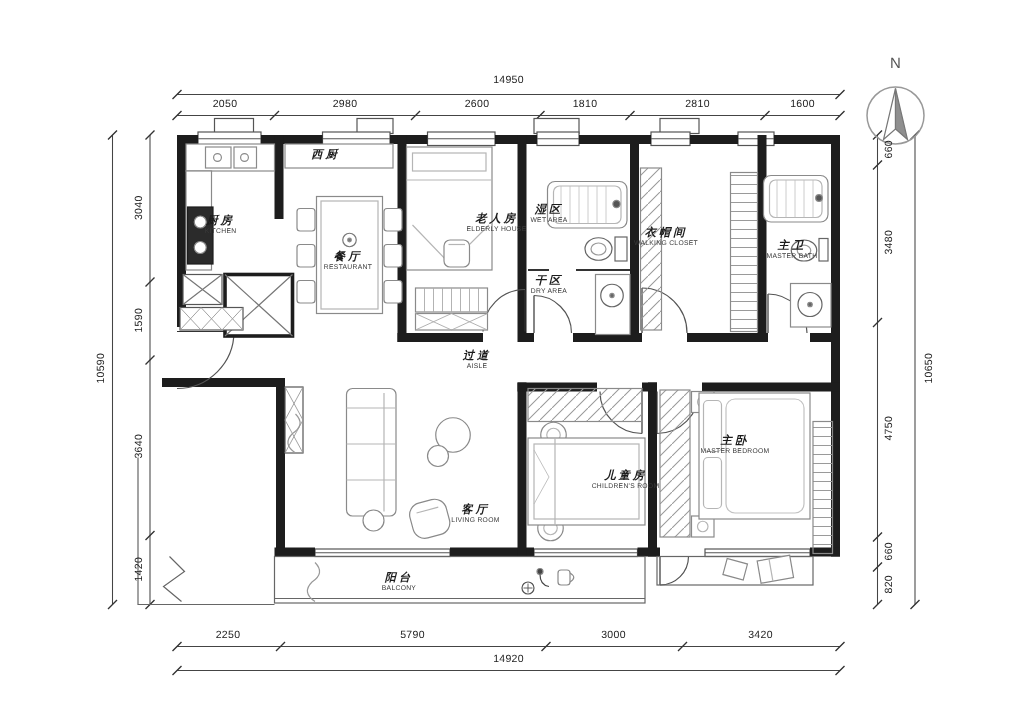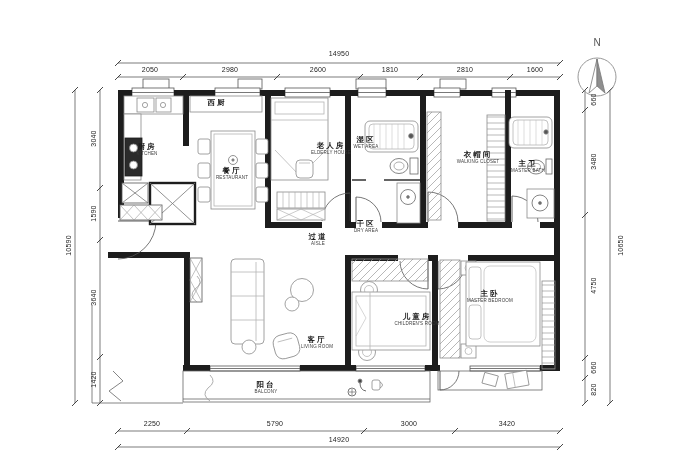--- a/index.html
+++ b/index.html
@@ -3,21 +3,21 @@
 <meta charset="utf-8">
 <style>
   html,body{margin:0;padding:0;background:#ffffff;}
   #stage{position:relative;width:690px;height:467px;background:#ffffff;overflow:hidden;
          font-family:"Liberation Sans", sans-serif;color:#222;}
   #plan-svg{position:absolute;left:0;top:0;}
   .dim{position:absolute;font-size:7px;line-height:9px;text-align:center;color:#222;
        letter-spacing:.2px;white-space:nowrap;}
   .dim.v{transform:rotate(-90deg);}
   .room-label{position:absolute;width:84px;text-align:center;color:#1c1c1c;pointer-events:none;}
-  .room-label .zh{font-size:7.5px;line-height:8px;font-weight:bold;letter-spacing:2px;}
+  .room-label .zh{font-size:7.5px;line-height:8px;font-weight:bold;letter-spacing:2px;font-style:italic;}
   .room-label .en{font-size:4.5px;line-height:6px;letter-spacing:.2px;color:#3a3a3a;}
   .compass-n{position:absolute;font-size:10px;color:#555;width:16px;text-align:center;}
 </style>
 </head>
 <body>
 
 <div id="stage">
 
 <svg id="plan-svg" width="690" height="467" viewBox="0 0 690 467">
   <defs>
@@ -401,25 +401,25 @@
   <div class="en">RESTAURANT</div>
 </div>
 <div class="room-label" style="left:289px;top:142px;">
   <div class="zh">老人房</div>
   <div class="en">ELDERLY HOUSE</div>
 </div>
 <div class="room-label" style="left:324px;top:136px;">
   <div class="zh">湿区</div>
   <div class="en">WET AREA</div>
 </div>
-<div class="room-label" style="left:324px;top:183px;margin-top:37px;">
+<div class="room-label" style="left:324px;top:183px;">
   <div class="zh">干区</div>
   <div class="en">DRY AREA</div>
 </div>
-<div class="room-label" style="left:436px;top:151px;">
+<div class="room-label" style="left:402px;top:151px;">
   <div class="zh">衣帽间</div>
   <div class="en">WALKING CLOSET</div>
 </div>
 <div class="room-label" style="left:486px;top:160px;">
   <div class="zh">主卫</div>
   <div class="en">MASTER BATH</div>
 </div>
 <div class="room-label" style="left:276px;top:233px;">
   <div class="zh">过道</div>
   <div class="en">AISLE</div>

